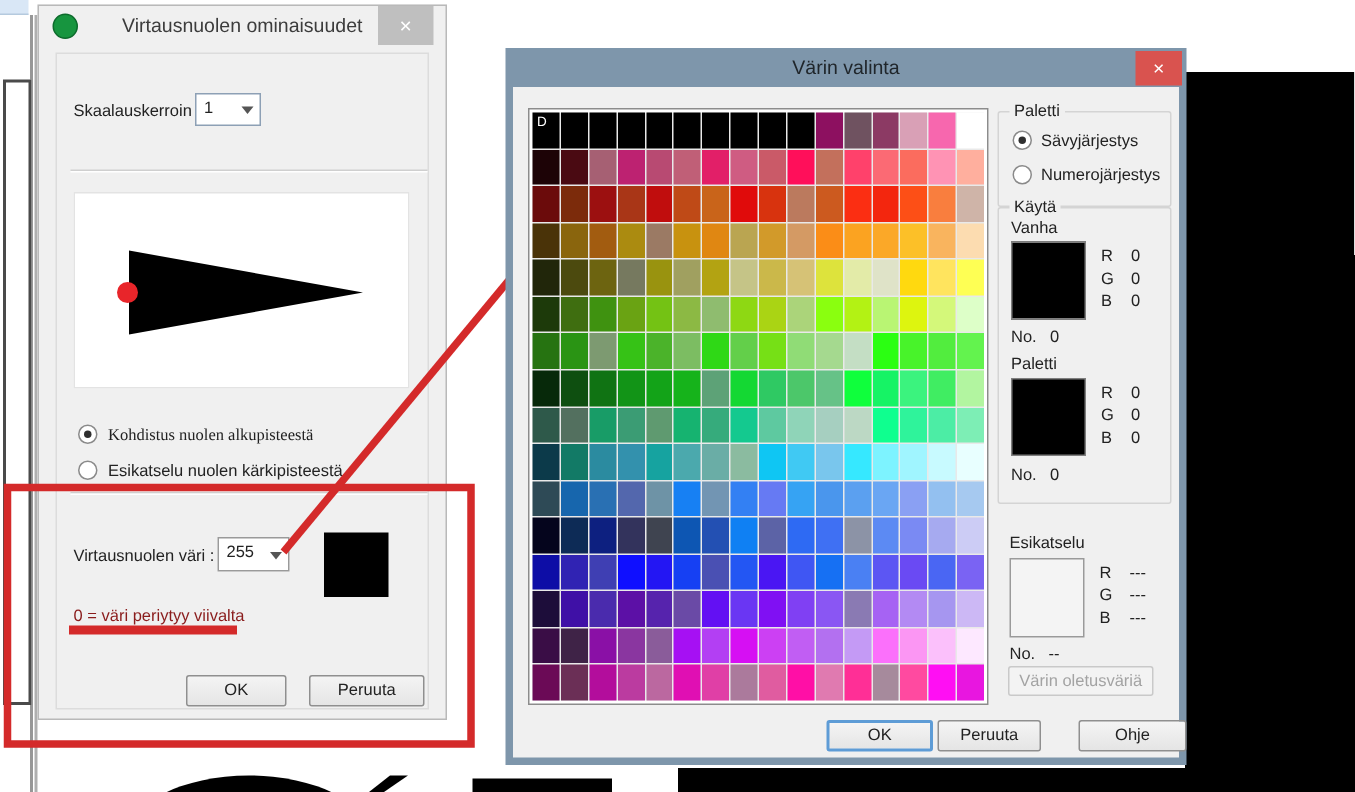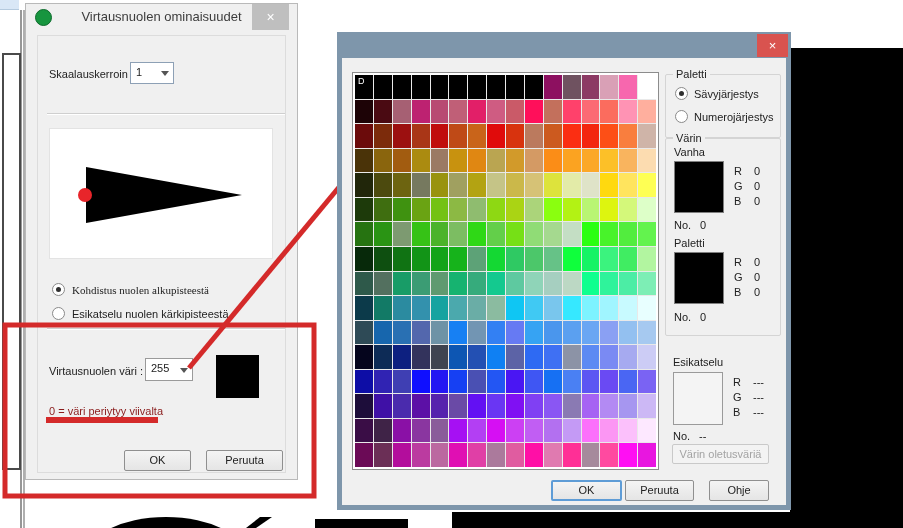--- a/index.html
+++ b/index.html
@@ -102,20 +102,21 @@
     <div class="abs btn" style="left:180px;top:446px;width:77px;height:21px;">Peruuta</div>
   </div>
 
   <svg class="abs" style="left:0;top:0;width:903px;height:528px;z-index:30;pointer-events:none;">
     <rect x="5" y="325" width="309" height="171" fill="none" stroke="#d42a2a" stroke-width="5"></rect>
     <line x1="189" y1="368" x2="340" y2="186" stroke="#d42a2a" stroke-width="5"></line>
     <rect x="46" y="417" width="112" height="6" fill="#d42a2a"></rect>
   </svg>
 
   <div class="abs dlg2">
+    <div class="abs dlg2-title">Värin valinta</div>
     <div class="abs close-red">×</div>
     <div class="abs dlg2-body"></div>
 
     <div class="abs palette-box">
       <div id="palette-grid">
           <div style="background: rgb(0, 0, 0);">D</div>
           <div style="background: rgb(0, 0, 0);"></div>
           <div style="background: rgb(0, 0, 0);"></div>
           <div style="background: rgb(0, 0, 0);"></div>
           <div style="background: rgb(0, 0, 0);"></div>
@@ -375,21 +376,21 @@
 
     <div class="abs group" style="left:328px;top:42px;width:116px;height:64px;">
       <span class="glabel">Paletti</span>
       <div class="abs radio on" style="left:9px;top:12px;"></div>
       <div class="abs lbl" style="left:28px;top:13px;">Sävyjärjestys</div>
       <div class="abs radio" style="left:9px;top:35px;"></div>
       <div class="abs lbl" style="left:28px;top:36px;">Numerojärjestys</div>
     </div>
 
     <div class="abs group" style="left:328px;top:106px;width:116px;height:198px;">
-      <span class="glabel">Värin</span>
+      <span class="glabel">Käytä</span>
 
       <div class="abs lbl" style="left:8px;top:7px;">Vanha</div>
       <div class="abs sw" style="left: 8px; top: 22px; width: 50px; height: 52px; background: rgb(0, 0, 0);"></div>
       <div class="abs lbl rgb-l" style="left:68px;top:26px;">R</div>
       <div class="abs lbl rgb-v" style="left:88px;top:26px;">0</div>
       <div class="abs lbl rgb-l" style="left:68px;top:41px;">G</div>
       <div class="abs lbl rgb-v" style="left:88px;top:41px;">0</div>
       <div class="abs lbl rgb-l" style="left:68px;top:56px;">B</div>
       <div class="abs lbl rgb-v" style="left:88px;top:56px;">0</div>
       <div class="abs lbl" style="left:8px;top:80px;">No.</div>
@@ -415,16 +416,16 @@
     <div class="abs lbl rgb-v" style="left:416px;top:359px;">---</div>
     <div class="abs lbl rgb-l" style="left:396px;top:374px;">B</div>
     <div class="abs lbl rgb-v" style="left:416px;top:374px;">---</div>
     <div class="abs lbl" style="left:336px;top:398px;">No.</div>
     <div class="abs lbl" style="left:362px;top:398px;">--</div>
 
     <div class="abs btn disabled" style="left:335px;top:412px;width:97px;height:20px;">Värin oletusväriä</div>
 
     <div class="abs btn focus" style="left:214px;top:448px;width:71px;height:21px;">OK</div>
     <div class="abs btn" style="left:288px;top:448px;width:69px;height:21px;">Peruuta</div>
-    <div class="abs btn" style="left:372px;top:448px;width:60px;height:21px;">Ohje</div>
+    <div class="abs btn" style="left:382px;top:448px;width:72px;height:21px;">Ohje</div>
   </div>
 
 </div>
 
 </body></html>

